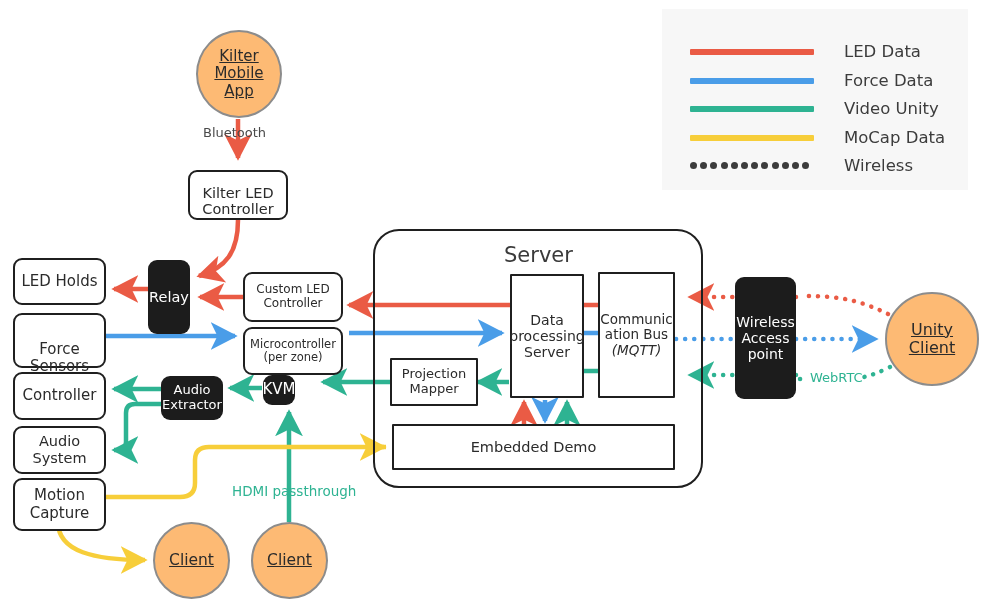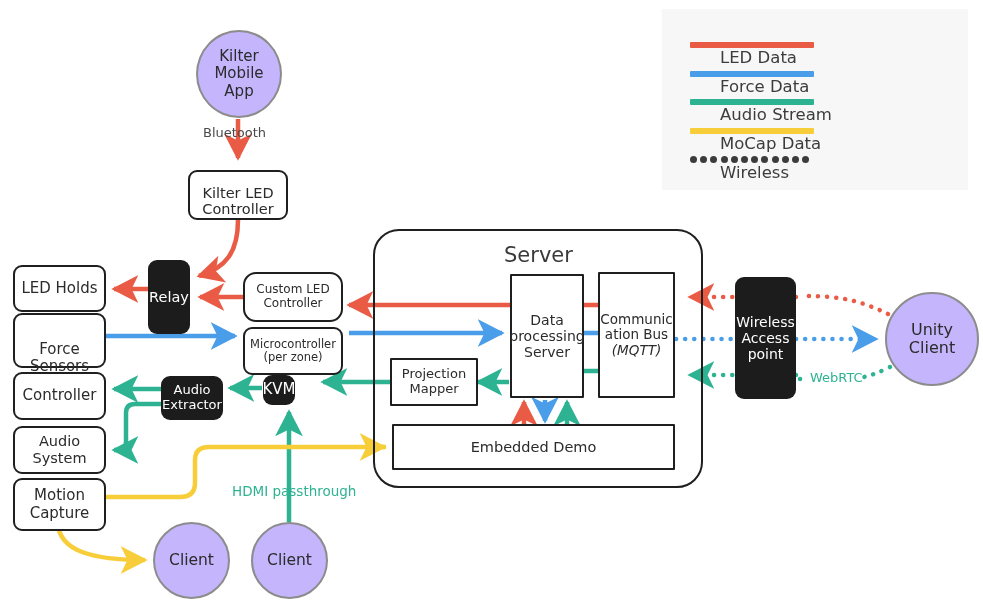--- a/index.html
+++ b/index.html
@@ -6,31 +6,31 @@
   body{width:983px;height:604px;font-family:"DejaVu Sans","Liberation Sans",sans-serif;}
   #stage{position:relative;width:983px;height:604px;overflow:hidden;background:#fff;}
   #wires{position:absolute;left:0;top:0;width:983px;height:604px;}
 
   .node{position:absolute;box-sizing:border-box;display:flex;align-items:center;
         justify-content:center;text-align:center;line-height:1.15;color:#2b2b2b;}
 
   .rbox{background:#fff;border:2.5px solid #1f1f1f;border-radius:9px;}
   .sqbox{background:#fff;border:2.5px solid #1f1f1f;border-radius:1px;}
   .blackbox{background:#1c1c1c;border-radius:9px;color:#ffffff;}
-  .circle{background:#c4b5fd;border:2.5px solid #8c8c8c;border-radius:50%;color:#2b2b2b;}
+  .circle{background:#fdba74;border:2.5px solid #8c8c8c;border-radius:50%;color:#2b2b2b;text-decoration:underline;}
   .serverbox{background:transparent;border:2.5px solid #1f1f1f;border-radius:26px;}
 
   .lbl{position:absolute;color:#4a4a4a;white-space:nowrap;}
   .lbl.teal{color:#2EB392;}
 
   .server-title{position:absolute;color:#3a3a3a;font-size:21px;white-space:nowrap;}
   .ital{font-style:italic;}
 
   #legend{position:absolute;left:662px;top:9px;width:306px;height:181px;background:#f7f7f7;}
-  .legrow{position:absolute;left:28px;display:flex;flex-direction:column;}
+  .legrow{position:absolute;left:28px;display:flex;align-items:center;}
   .swatch{width:124px;height:6px;border-radius:1px;}
   .swatch.dotted{height:7px;background:none;display:flex;align-items:center;}
   .dot{width:7px;height:7px;border-radius:50%;background:#3c3c3c;margin-right:3.2px;}
   .legtext{margin-left:30px;font-size:16.5px;color:#3c3c3c;white-space:nowrap;}
 </style>
 </head>
 <body>
 
 <div id="stage">
 
@@ -118,21 +118,21 @@
 
   <div class="node rbox" style="left:188px;top:170px;width:100px;height:50px;font-size:14.5px;align-items:flex-end;">
     <span style="white-space:pre-line;">Kilter LED
 Controller</span>
   </div>
 
   <div class="node blackbox" style="left:148px;top:260px;width:42px;height:74px;font-size:14.5px;">
     <span>Relay</span>
   </div>
 
-  <div class="node rbox" style="left:13px;top:265px;width:93px;height:47px;font-size:15px;">
+  <div class="node rbox" style="left:13px;top:258px;width:93px;height:47px;font-size:15px;">
     <span>LED Holds</span>
   </div>
 
   <div class="node rbox" style="left:13px;top:313px;width:93px;height:55px;font-size:15px;">
     <span style="white-space:pre-line;margin-top:35px;">Force
 Sensors</span>
   </div>
 
   <div class="node rbox" style="left:13px;top:372px;width:93px;height:48px;font-size:15px;">
     <span>Controller</span>
@@ -140,21 +140,21 @@
 
   <div class="node rbox" style="left:13px;top:426px;width:93px;height:48px;font-size:14.5px;">
     <span>Audio System</span>
   </div>
 
   <div class="node rbox" style="left:13px;top:478px;width:93px;height:53px;font-size:15px;">
     <span style="white-space:pre-line;">Motion
 Capture</span>
   </div>
 
-  <div class="node rbox" style="left:243px;top:272px;width:100px;height:50px;font-size:12px;border-radius:13px;">
+  <div class="node rbox" style="left:243px;top:272px;width:100px;height:50px;font-size:12px;">
     <span style="white-space:pre-line;">Custom LED
 Controller</span>
   </div>
 
   <div class="node rbox" style="left:243px;top:327px;width:100px;height:48px;font-size:11.5px;">
     <span style="white-space:pre-line;">Microcontroller
 (per zone)</span>
   </div>
 
   <div class="node blackbox" style="left:161px;top:376px;width:62px;height:44px;font-size:13px;">
@@ -223,21 +223,21 @@
     <div class="legrow" style="top:33px;">
       <span class="swatch" style="background:#EA5B45;"></span>
       <span class="legtext">LED Data</span>
     </div>
     <div class="legrow" style="top:62px;">
       <span class="swatch" style="background:#4A9DE8;"></span>
       <span class="legtext">Force Data</span>
     </div>
     <div class="legrow" style="top:90px;">
       <span class="swatch" style="background:#2EB392;"></span>
-      <span class="legtext">Audio Stream</span>
+      <span class="legtext">Video Unity</span>
     </div>
     <div class="legrow" style="top:119px;">
       <span class="swatch" style="background:#F7CE3A;"></span>
       <span class="legtext">MoCap Data</span>
     </div>
     <div class="legrow" style="top:147px;">
       <span class="swatch dotted">
         <i class="dot"></i>
           <i class="dot"></i>
           <i class="dot"></i>

